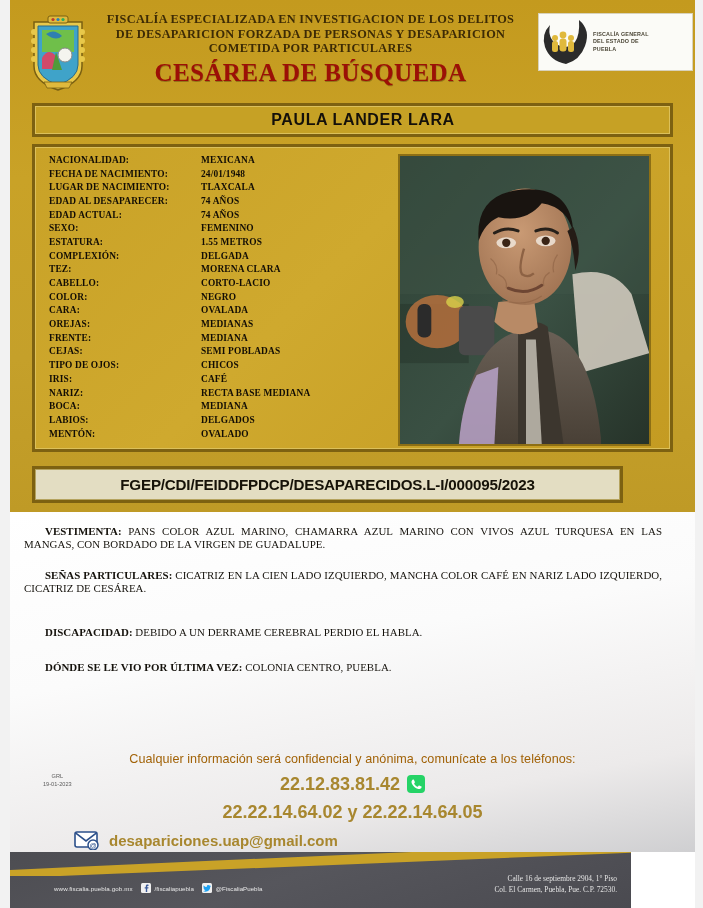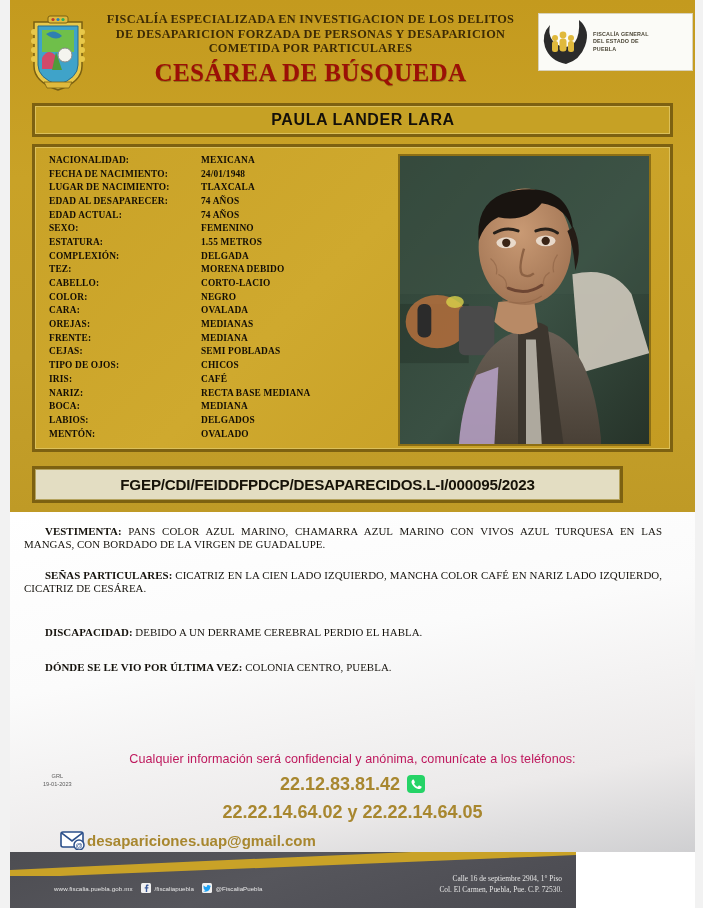--- a/index.html
+++ b/index.html
@@ -111,53 +111,53 @@
     font-size:10.9px; color:#15120c; line-height:13.4px;
     text-align:justify; letter-spacing:.05px;
   }
   .para b { font-weight:bold;margin-left:21px; }
 
   
   .contact-wrap { position:absolute; left:10px; top:752px; width:685px; height:106px; }
   .confid {
     position:absolute; left:0; top:0; width:685px; text-align:center;
     font-family:"Liberation Sans", sans-serif;
-    font-size:12.6px; color:#be185d; letter-spacing:.05px;
+    font-size:12.6px; color:#a16207; letter-spacing:.05px;
   }
   .phone1 {
     position:absolute; left:0; top:22px; width:685px; text-align:center;
     font-family:"Liberation Sans", sans-serif;
     font-weight:bold; font-size:18px; color:#a8872f;
   }
   .wa-icon {
     display:inline-block; vertical-align:-3px; margin-left:7px;
     width:18px; height:18px; border-radius:4px; background:#25d366;
   }
   .phone2 {
     position:absolute; left:0; top:50px; width:685px; text-align:center;
     font-family:"Liberation Sans", sans-serif;
     font-weight:bold; font-size:18px; color:#a8872f;
   }
   .email-row {
-    position:absolute; left:50px; top:78px;
-    display:flex; align-items:center; gap:1px;
+    position:absolute; left:64px; top:78px;
+    display:flex; align-items:center; gap:9px;
   }
   .email-row .addr {
     font-family:"Liberation Sans", sans-serif;
     font-weight:bold; font-size:15px; color:#a8872f;
   }
   .stamp {
     position:absolute; left:33px; top:20px;
     font-family:"Liberation Sans", sans-serif;
     font-size:5.6px; color:#5c5c5c; line-height:8px; text-align:center;
   }
 
   
   .footer {
-    position:absolute; left:10px; top:852px; width:566px; height:56px;
+    position:absolute; left:10px; top:852px; width:621px; height:56px;
     background:linear-gradient(160deg,#4d4d52 0%,#56565c 45%,#4a4a50 100%);
     overflow:hidden;
   }
   .footer .swoosh { position:absolute; left:0; top:-16px; width:685px; height:40px; }
   .social {
     position:absolute; left:44px; top:31px;
     display:flex; align-items:center; gap:8px;
   }
   .social .web {
     font-family:"Liberation Sans", sans-serif;
@@ -274,21 +274,21 @@
             <tr>
               <td class="k">ESTATURA:</td>
               <td class="v">1.55 METROS</td>
             </tr>
             <tr>
               <td class="k">COMPLEXIÓN:</td>
               <td class="v">DELGADA</td>
             </tr>
             <tr>
               <td class="k">TEZ:</td>
-              <td class="v">MORENA DEBIDO</td>
+              <td class="v">MORENA CLARA</td>
             </tr>
             <tr>
               <td class="k">CABELLO:</td>
               <td class="v">CORTO-LACIO</td>
             </tr>
             <tr>
               <td class="k">COLOR:</td>
               <td class="v">NEGRO</td>
             </tr>
             <tr>

